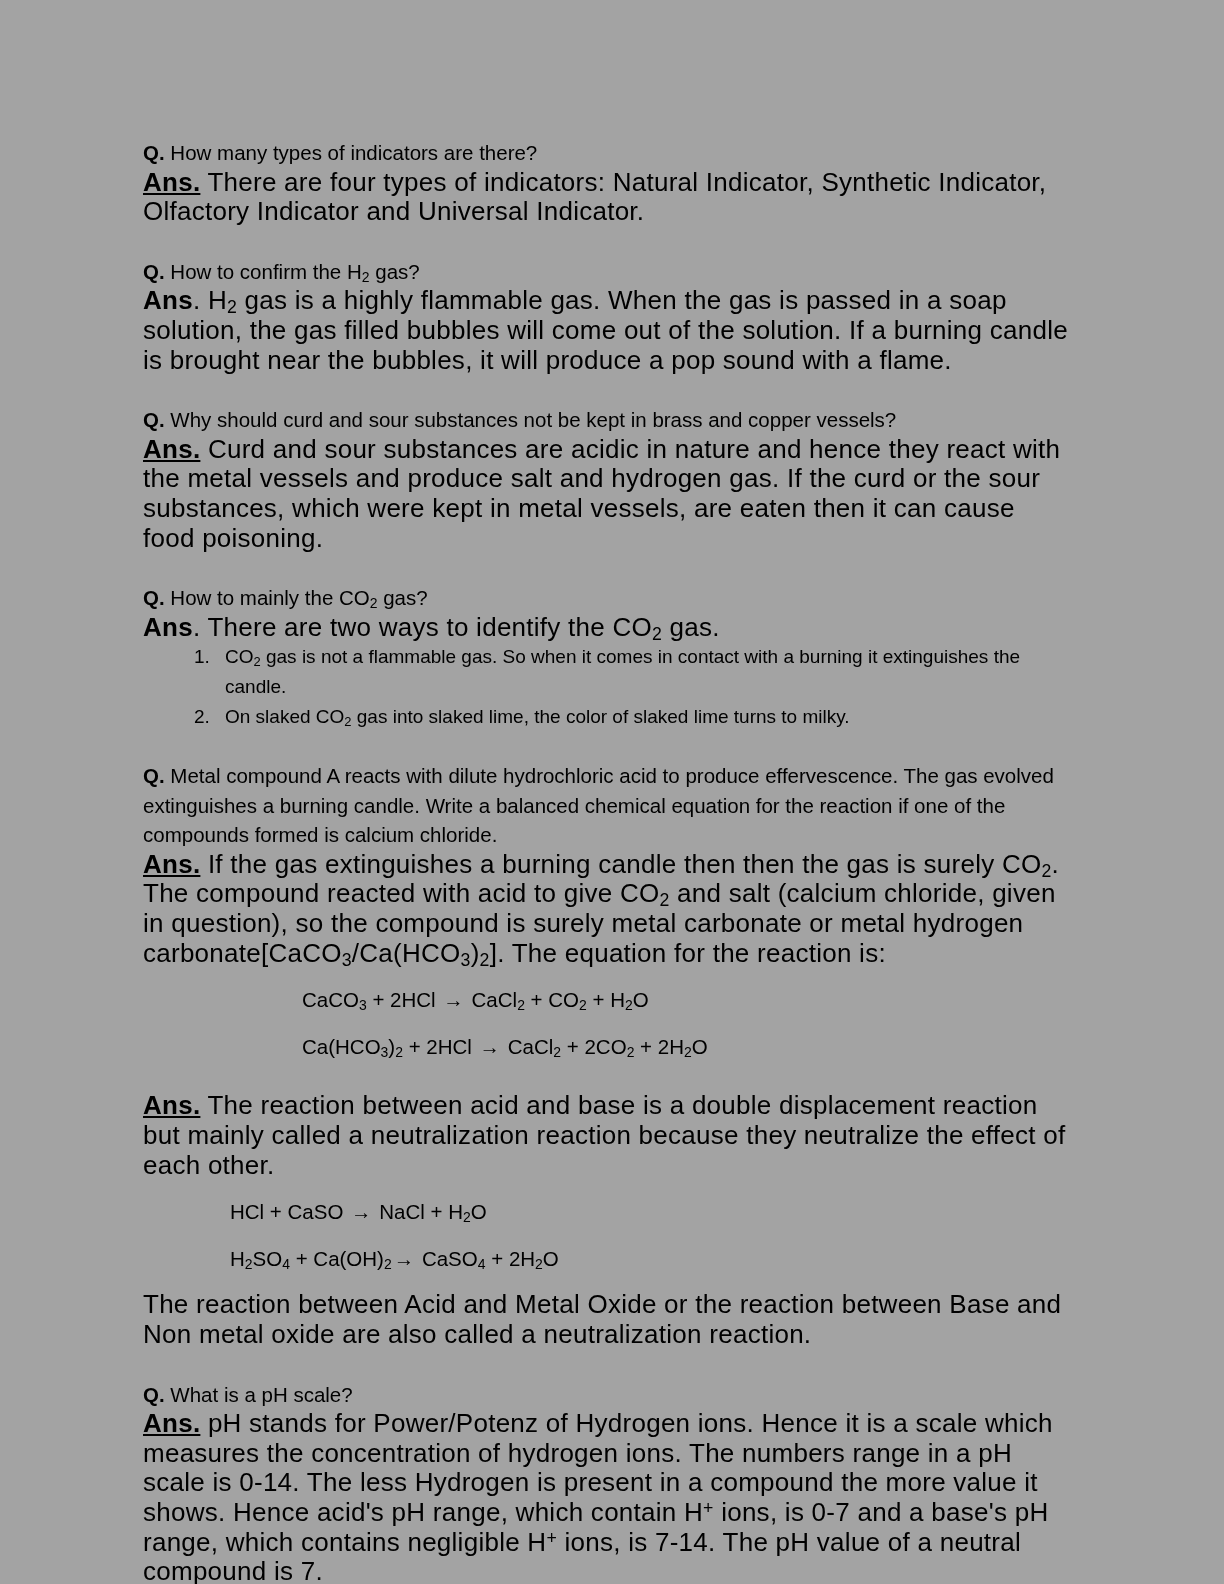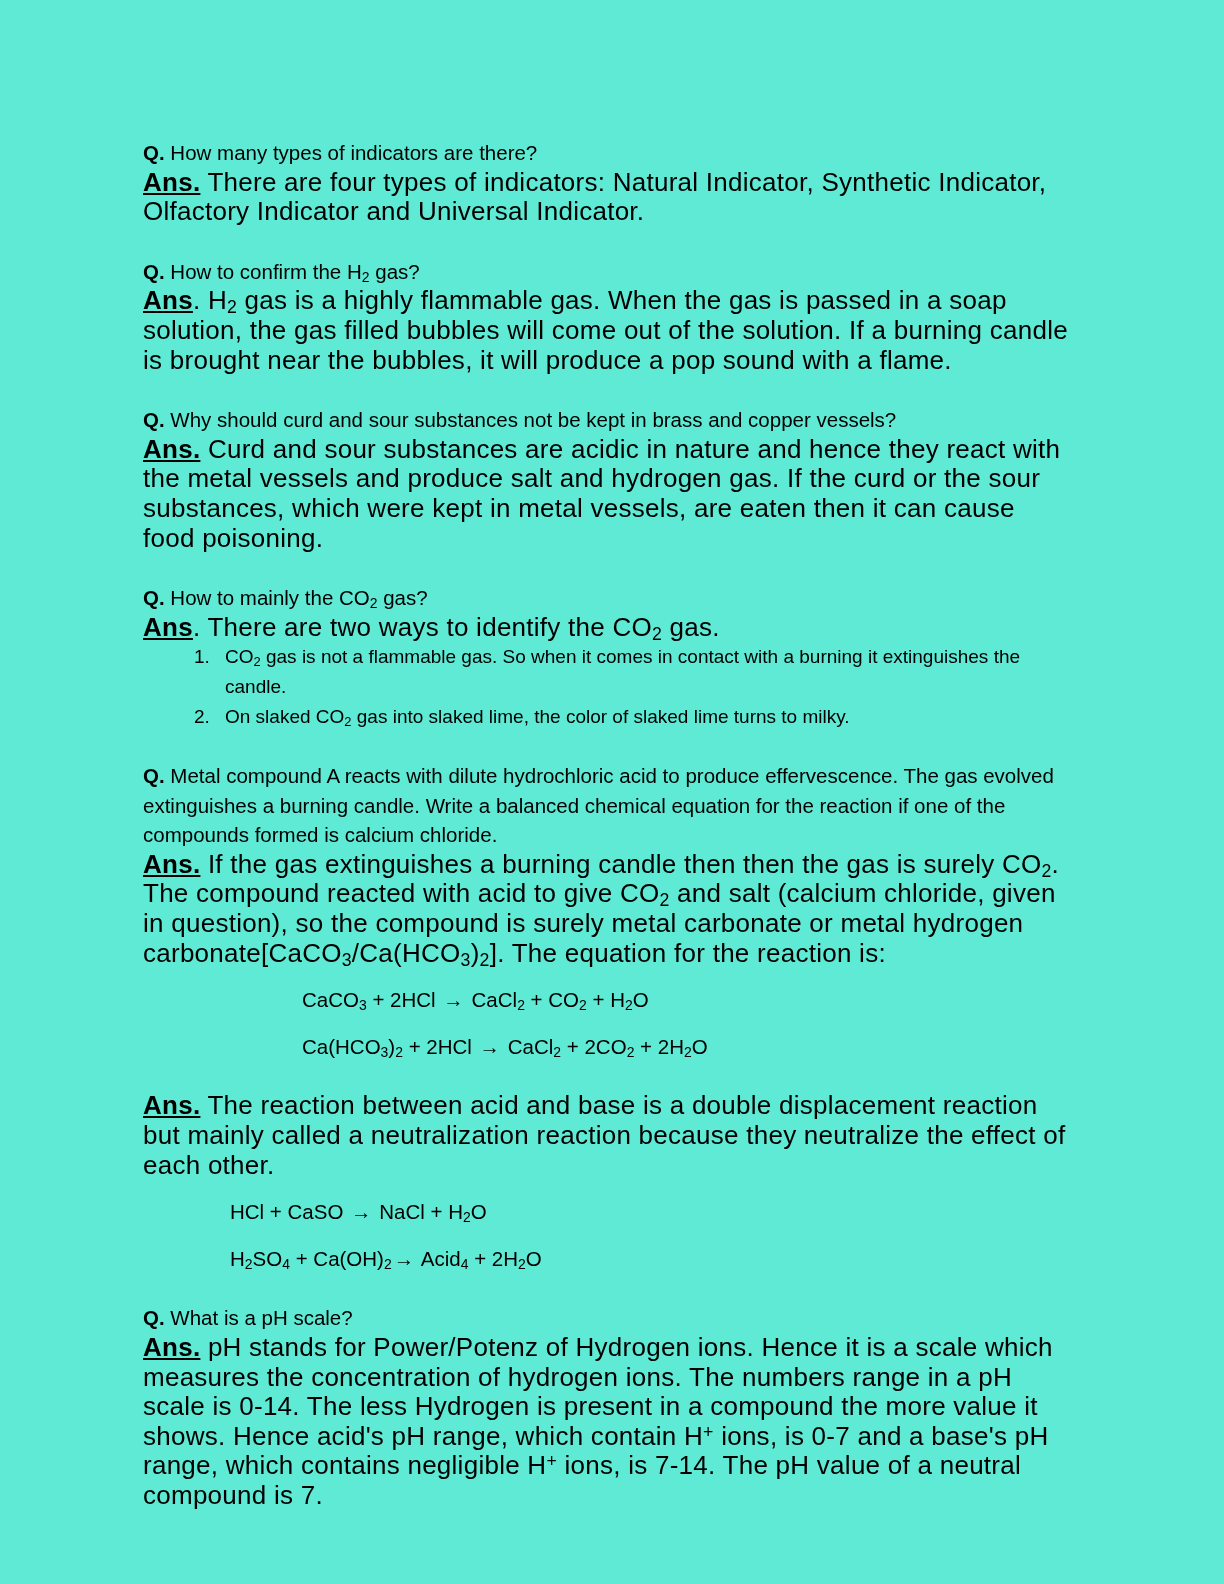--- a/index.html
+++ b/index.html
@@ -9,21 +9,21 @@
     background: #ffffff;
   }
   body {
     font-family: "Liberation Sans", sans-serif;
     color: #000000;
   }
   .page {
     position: relative;
     width: 1224px;
     height: 1584px;
-    background: #5eead4;
+    background: #a3a3a3;
     box-sizing: border-box;
     overflow: hidden;
   }
   .content {
     position: absolute;
     left: 143px;
     top: 138px;
     width: 928px;
   }
   .qa-block {
@@ -47,21 +47,20 @@
   .tag-q {
     font-weight: bold;
   }
   .tag-ans {
     font-weight: bold;
     text-decoration: underline;
     text-underline-offset: 2px;
   }
   .tag-ans-nodot {
     font-weight: bold;
-    text-decoration: underline;
     text-underline-offset: 2px;
   }
   ol.num-list {
     margin: 0;
     padding: 0 0 0 72px;
     list-style-position: outside;
   }
   ol.num-list li {
     font-size: 19px;
     line-height: 29.6px;
@@ -133,22 +132,23 @@
       <div class="eq-block">
         <p class="eq eq-indent-deep"><span>CaCO</span><sub>3</sub><span> + 2HCl </span><span class="arrow">→</span><span> CaCl</span><sub>2</sub><span> + CO</span><sub>2</sub><span> + H</span><sub>2</sub><span>O</span></p>
         <p class="eq eq-indent-deep"><span>Ca(HCO</span><sub>3</sub><span>)</span><sub>2</sub><span> + 2HCl </span><span class="arrow">→</span><span> CaCl</span><sub>2</sub><span> + 2CO</span><sub>2</sub><span> + 2H</span><sub>2</sub><span>O</span></p>
       </div>
     </div>
 
     <div class="qa-block">
       <p class="line"><span class="tag-ans">Ans.</span> <span>The reaction between acid and base is a double displacement reaction but mainly called a neutralization reaction because they neutralize the effect of each other.</span></p>
       <div class="eq-block">
         <p class="eq eq-indent-small"><span>HCl + CaSO </span><span class="arrow">→</span><span> NaCl + H</span><sub>2</sub><span>O</span></p>
-        <p class="eq eq-indent-small"><span>H</span><sub>2</sub><span>SO</span><sub>4</sub><span> + Ca(OH)</span><sub>2</sub><span class="arrow">→</span><span> Acid</span><sub>4</sub><span> + 2H</span><sub>2</sub><span>O</span></p>
+        <p class="eq eq-indent-small"><span>H</span><sub>2</sub><span>SO</span><sub>4</sub><span> + Ca(OH)</span><sub>2</sub><span class="arrow">→</span><span> CaSO</span><sub>4</sub><span> + 2H</span><sub>2</sub><span>O</span></p>
       </div>
+      <p class="line">The reaction between Acid and Metal Oxide or the reaction between Base and Non metal oxide are also called a neutralization reaction.</p>
     </div>
 
     <div class="qa-block">
       <p class="q-line"><span class="tag-q">Q.</span> <span>What is a pH scale?</span></p>
       <p class="line"><span class="tag-ans">Ans.</span> <span>pH stands for Power/Potenz of Hydrogen ions. Hence it is a scale which measures the concentration of hydrogen ions. The numbers range in a pH scale is 0-14. The less Hydrogen is present in a compound the more value it shows. Hence acid's pH range, which contain H</span><sup>+</sup><span> ions, is 0-7 and a base's pH range, which contains negligible H</span><sup>+</sup><span> ions, is 7-14. The pH value of a neutral compound is 7.</span></p>
     </div>
 
   </div>
 </div>
 

